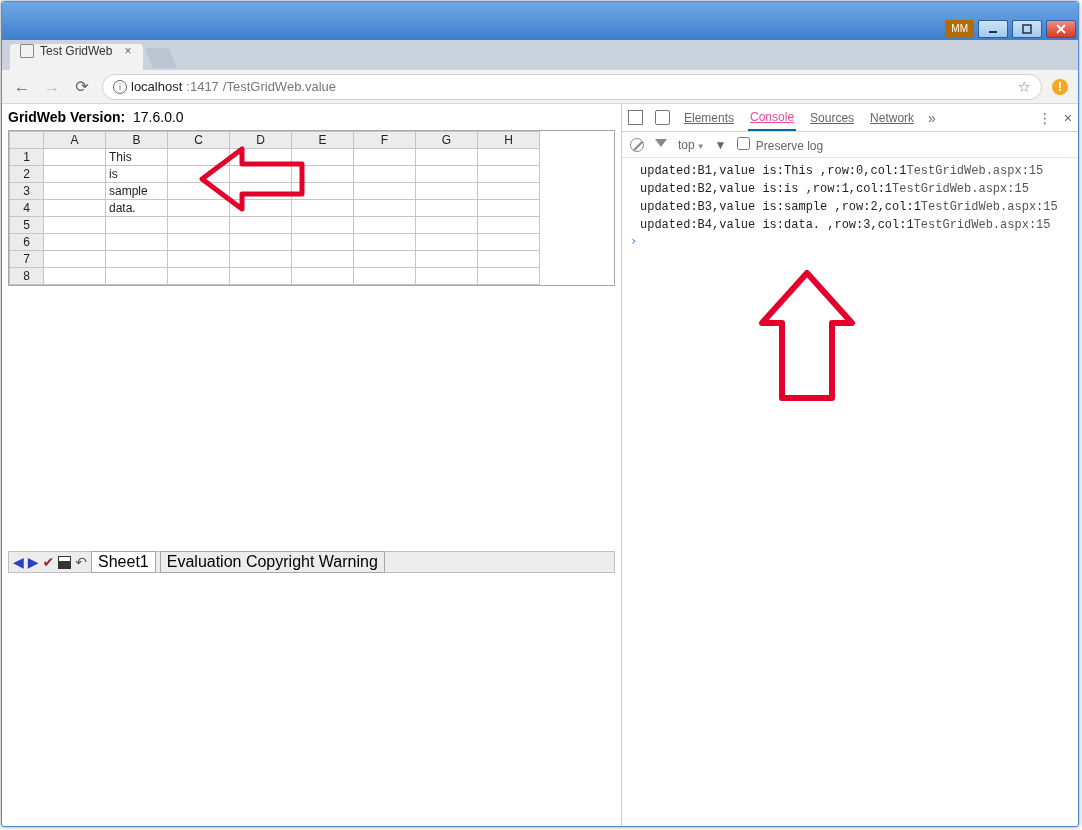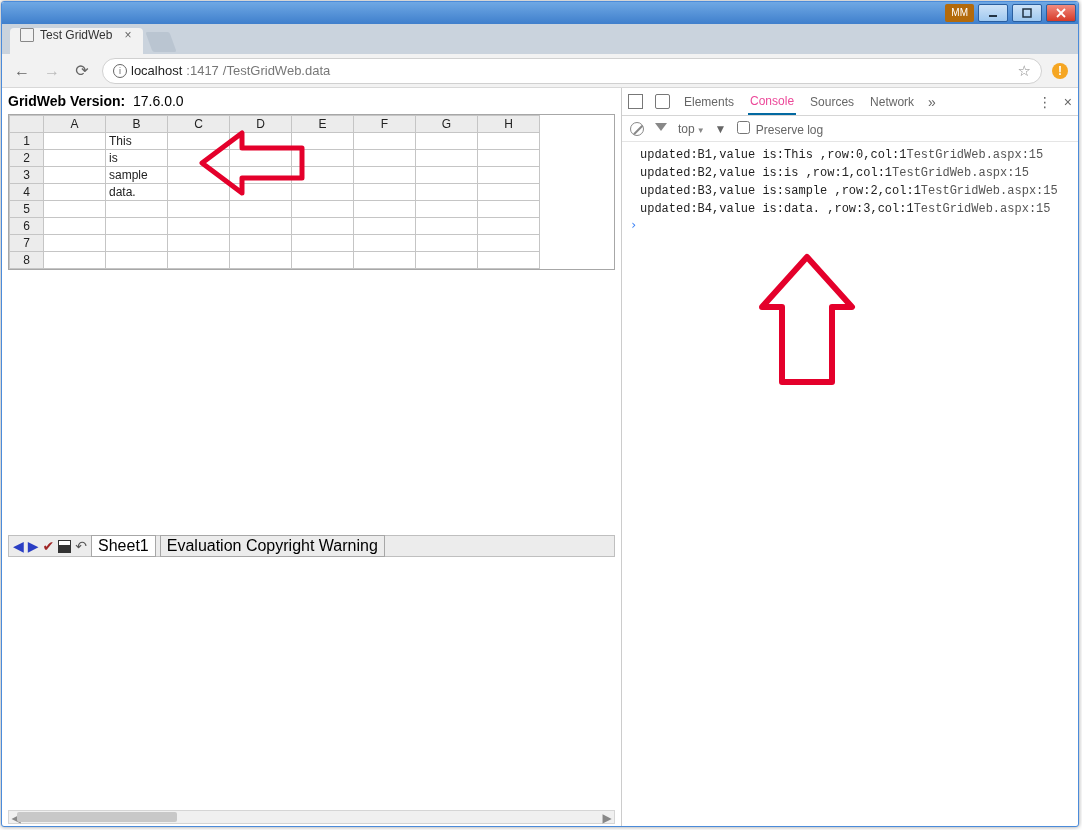--- a/index.html
+++ b/index.html
@@ -19,21 +19,21 @@
     margin: 1px;
     border: 1px solid #4b8bda;
     border-radius: 3px;
     background: #fff;
     box-shadow: 0 0 4px rgba(0,0,0,0.4);
     overflow: hidden;
     position: relative;
   }
   
   .win-titlebar {
-    height: 22px;
+    height: 38px;
     background: linear-gradient(#6fa8e4, #3f7fcc);
     display: flex;
     justify-content: flex-end;
     align-items: flex-end;
   }
   .win-username {
     background: #b36a0b;
     color: #fff;
     font-size: 10px;
     line-height: 18px;
@@ -207,21 +207,21 @@
     border-bottom:1px solid #d5d5d5;
     display:flex;
     align-items:center;
     padding: 0 6px;
     gap:12px;
     font-size:12px;
     color:#666;
   }
   .dev-tabs .ic { width:15px;height:15px;border:1px solid #777;}
   .dev-tabs .ic.dev { border:1px solid #777; border-radius:2px; position:relative;}
-  .dev-tabs .tab-name { padding:5px 2px; }
+  .dev-tabs .tab-name { padding:5px 2px;text-decoration:underline; }
   .dev-tabs .tab-name.active { color:#ec4899; border-bottom:2px solid #0369a1; }
   .dev-tabs .spacer { flex:1; }
   .dev-tabs .more { font-size:14px; }
   .dev-tabs .x { font-size:14px; }
   .dev-subbar {
     height:26px;
     border-bottom:1px solid #e5e5e5;
     display:flex;
     align-items:center;
     padding:0 8px;
@@ -307,21 +307,21 @@
   </div>
 
   <div class="toolbar">
     <div class="nav-btn">←</div>
     <div class="nav-btn disabled">→</div>
     <div class="nav-btn">⟳</div>
     <div class="addr-wrap">
       <span class="info-ic">i</span>
       <span class="host">localhost</span>
         <span class="port">:1417</span>
-        <span class="path">/TestGridWeb.data</span>
+        <span class="path">/TestGridWeb.value</span>
       <span style="flex:1"></span>
       <span class="addr-star">☆</span>
     </div>
     <div class="warn-ic">!</div>
   </div>
 
   <div class="content">
 
     <div class="left-pane">
       <div class="gw-header">

